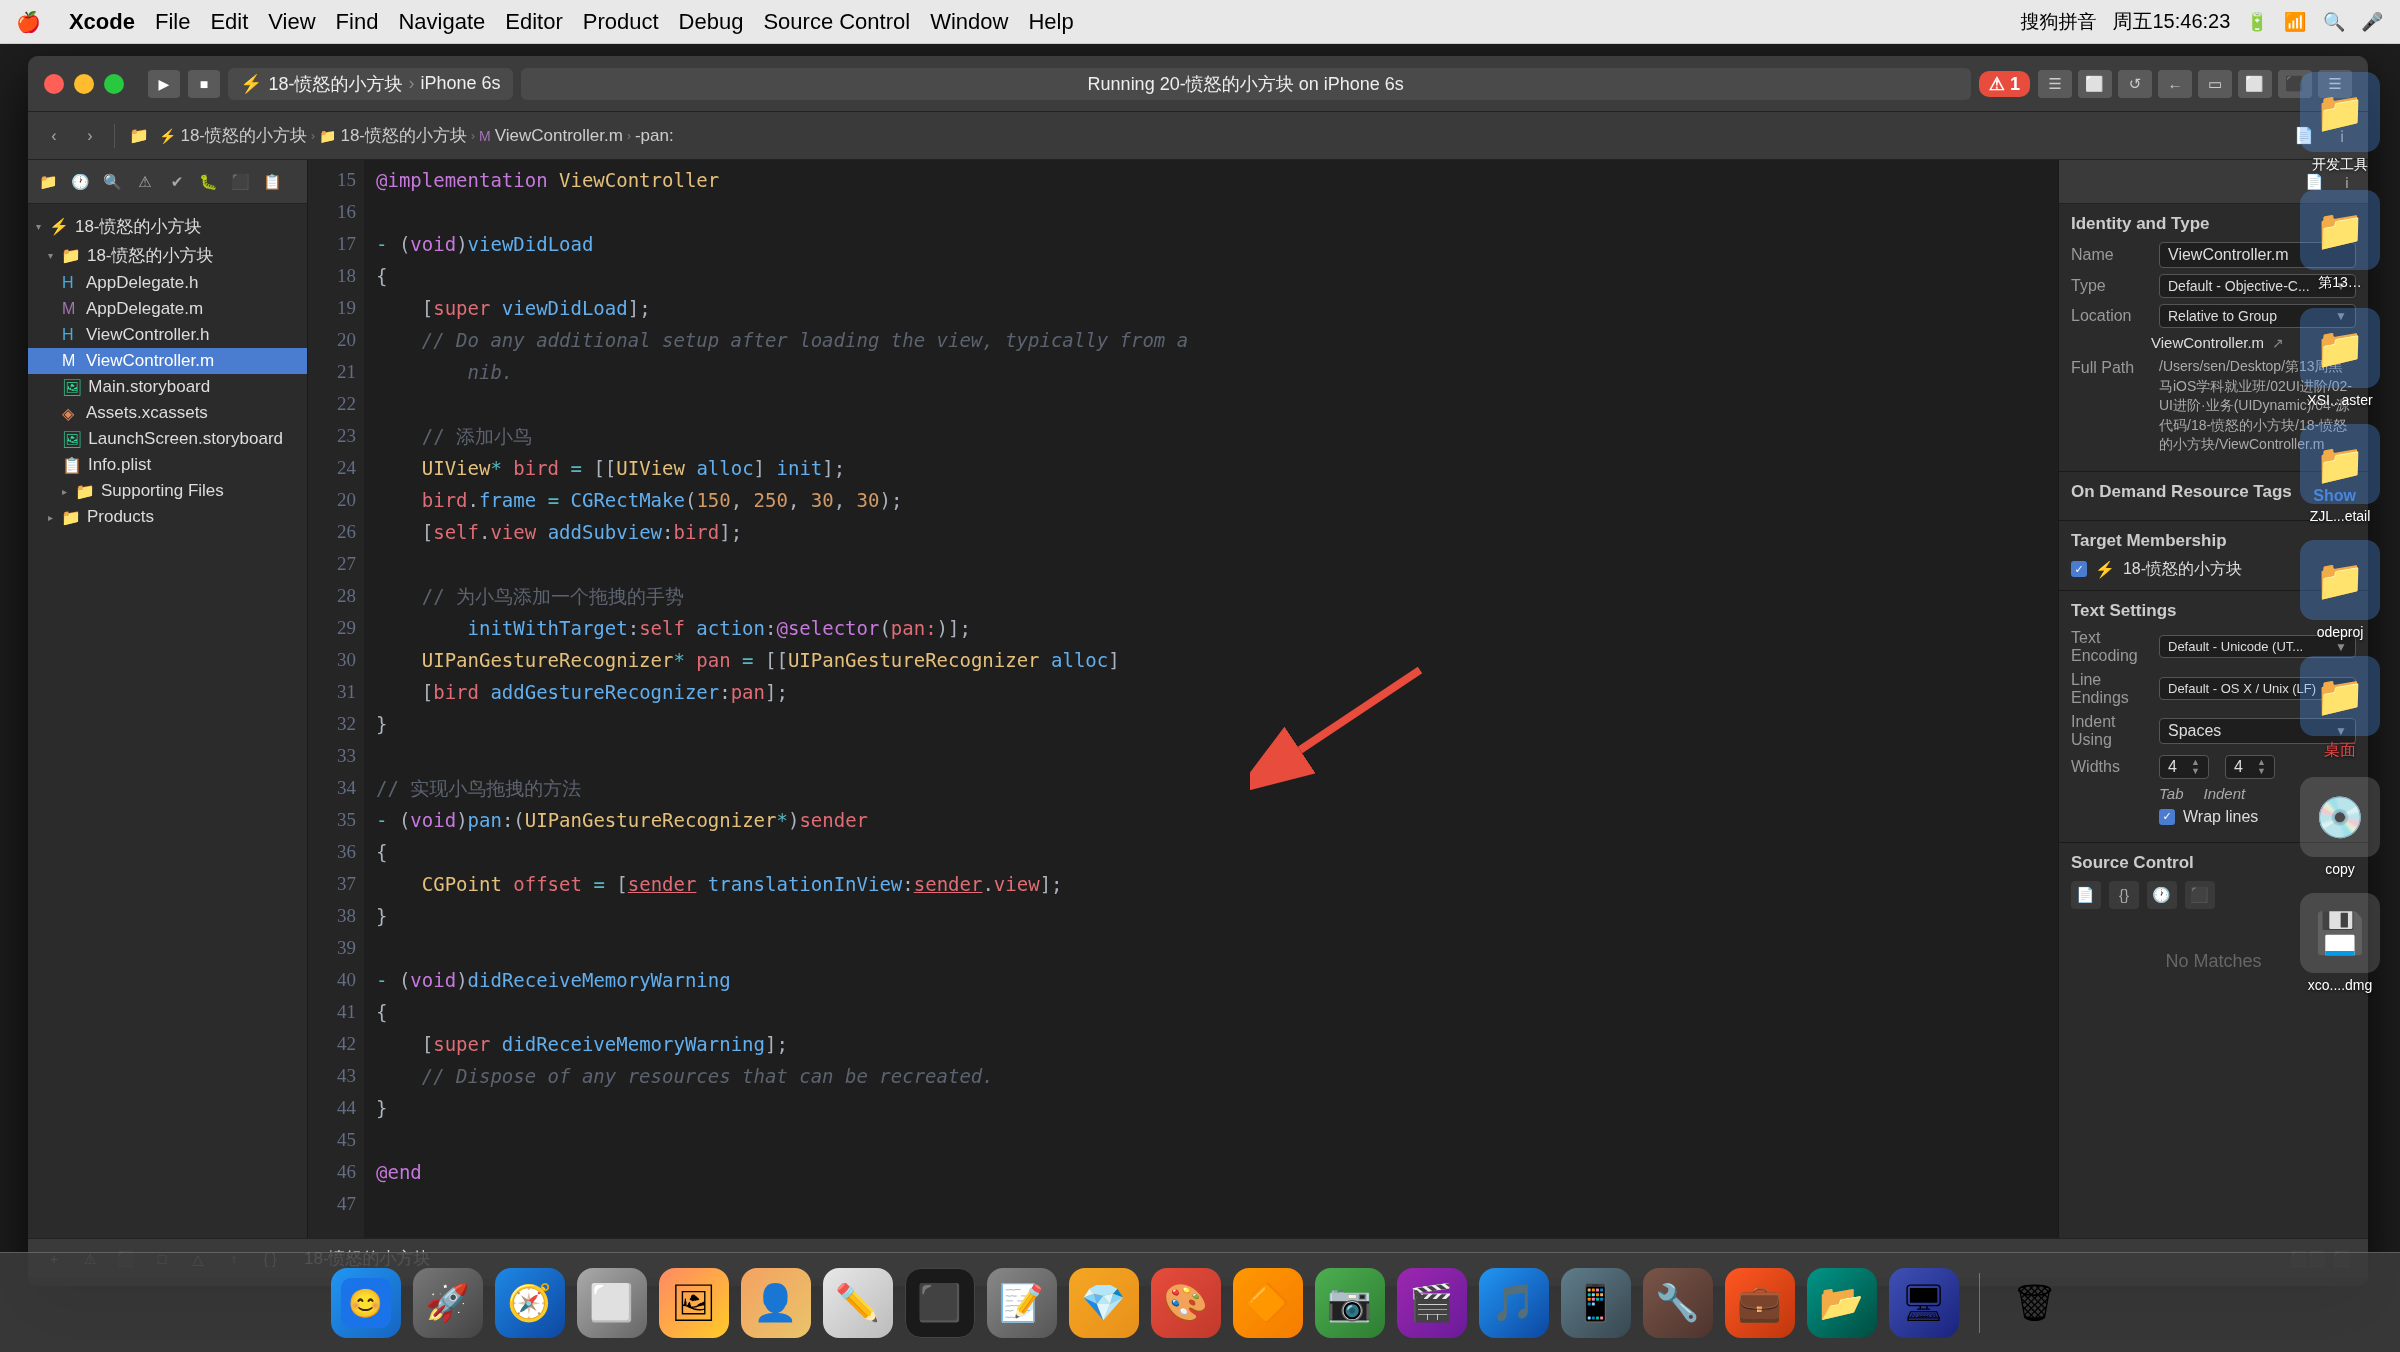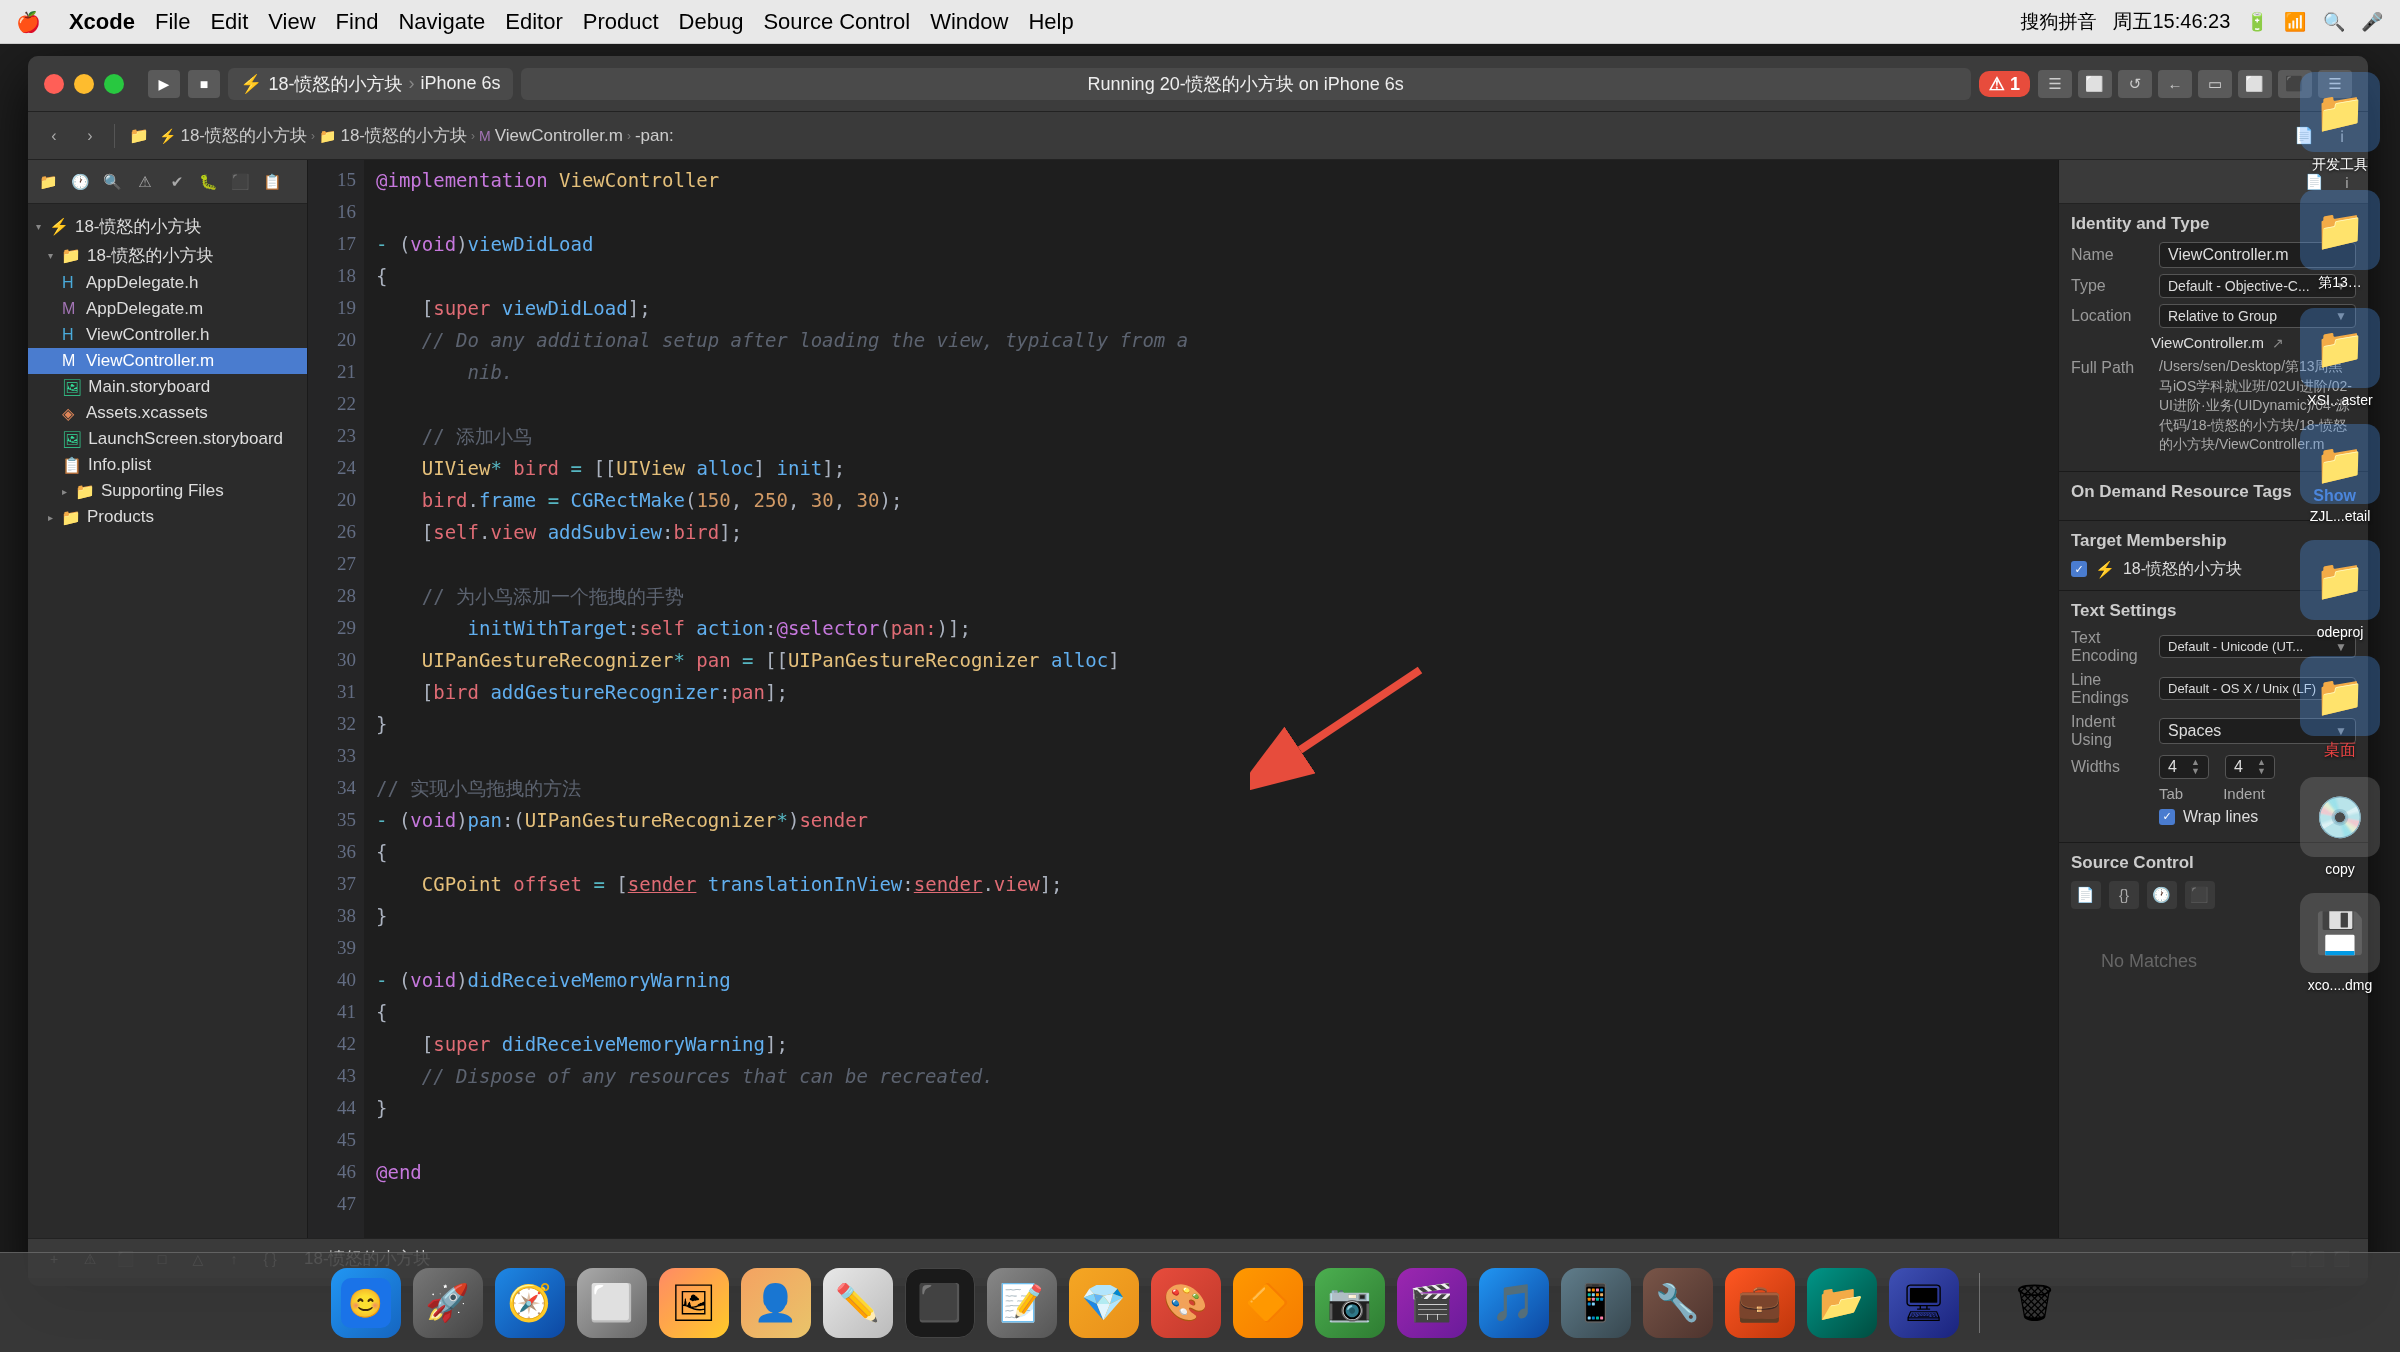--- a/index.html
+++ b/index.html
@@ -420,21 +420,21 @@
       height: 28px;
       background: #3a3a3a;
       border-radius: 4px;
       display: flex;
       align-items: center;
       justify-content: center;
       color: #aaa;
       font-size: 15px;
     }
     .no-matches {
-      text-align: left;
+      text-align: center;
       color: #666;
       font-size: 18px;
       padding: 30px;
     }
 
     
     .status-bar {
       height: 40px;
       background: #3a3a3a;
       border-top: 1px solid #222;
@@ -866,21 +866,21 @@
               <div class="stepper-arrows">
                 <span>▲</span>
                   <span>▼</span>
               </div>
             </div>
           </div>
         </div>
 
         <div class="inspector-row">
           <span class="inspector-label"></span>
-          <div style="display:flex; gap:40px;">
+          <div style="display:flex; gap:20px;font-style:italic;">
             <span style="font-size:15px;color:#aaa;">Tab</span>
             <span style="font-size:15px;color:#aaa;">Indent</span>
           </div>
         </div>
 
         <div class="inspector-row">
           <span class="inspector-label"></span>
           <div class="checkbox-row">
             <div class="checkbox">✓</div>
             <span>Wrap lines</span>

